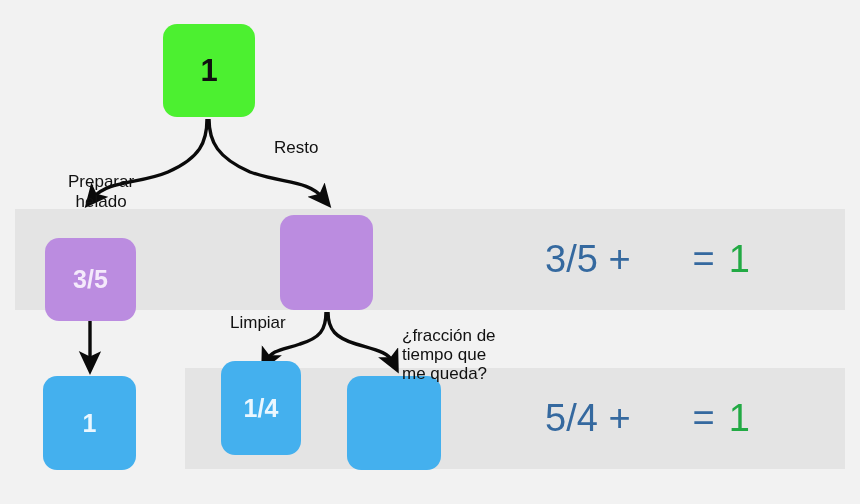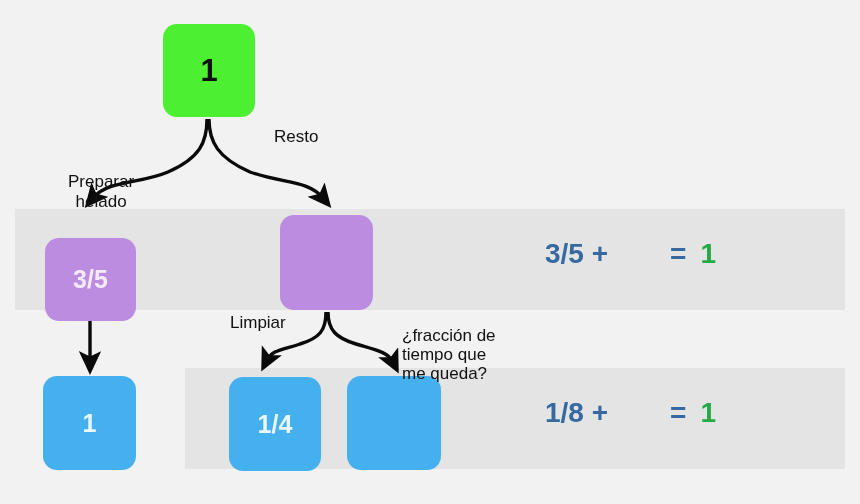--- a/index.html
+++ b/index.html
@@ -56,42 +56,41 @@
   }
   .node-blue {
     background: #44b0ee;
     color: #eaf7ff;
     font-size: 25px;
   }
   #node-root   { left: 163px; top: 24px;  width: 92px;  height: 93px; }
   #node-35     { left: 45px;  top: 215px; width: 91px;  height: 83px; margin-top: 23px; }
   #node-resto  { left: 280px; top: 215px; width: 93px;  height: 95px; }
   #node-one    { left: 43px;  top: 376px; width: 93px;  height: 94px; }
-  #node-14     { left: 221px; top: 377px; width: 92px;  height: 94px; margin-left: 8px; }
+  #node-14     { left: 221px; top: 361px; width: 80px;  height: 94px; }
   #node-empty  { left: 347px; top: 376px; width: 94px;  height: 94px; }
 
   .edge-label {
     position: absolute;
     color: #111111;
     font-size: 17px;
     line-height: 20px;
     white-space: pre;
   }
   #label-preparar { left: 68px;  top: 124px; text-align: center; margin-top: 48px; }
-  #label-resto    { left: 274px; top: 127px; }
+  #label-resto    { left: 274px; top: 138px; }
   #label-limpiar  { left: 230px; top: 313px; }
   #label-fraccion { left: 402px; top: 301px; line-height: 19px; margin-top: 25px; }
 
   .equation {
     position: absolute;
-    font-size: 28px;
+    font-size: 38px;
     display: flex;
     align-items: flex-start;
     white-space: pre;
-    font-weight: bold;
   }
   #eq-middle { left: 545px; top: 238px; }
   #eq-bottom { left: 545px; top: 397px; }
   .eq-lhs { color: #35699f; }
   .eq-gap { display: inline-block; width: 62px; }
   .eq-eq  { color: #35699f; }
   .eq-rhs { color: #22aa44; margin-left: 14px; }
 
   svg#arrows {
     position: absolute;
@@ -152,19 +151,19 @@
 me queda?</div>
 
   <div class="equation" id="eq-middle">
     <span class="eq-lhs">3/5 +</span>
     <span class="eq-gap"></span>
     <span class="eq-eq">=</span>
     <span class="eq-rhs">1</span>
   </div>
 
   <div class="equation" id="eq-bottom">
-    <span class="eq-lhs">1/8 +</span>
+    <span class="eq-lhs">5/4 +</span>
     <span class="eq-gap"></span>
     <span class="eq-eq">=</span>
     <span class="eq-rhs">1</span>
   </div>
 
 </div>
 
 </body></html>

